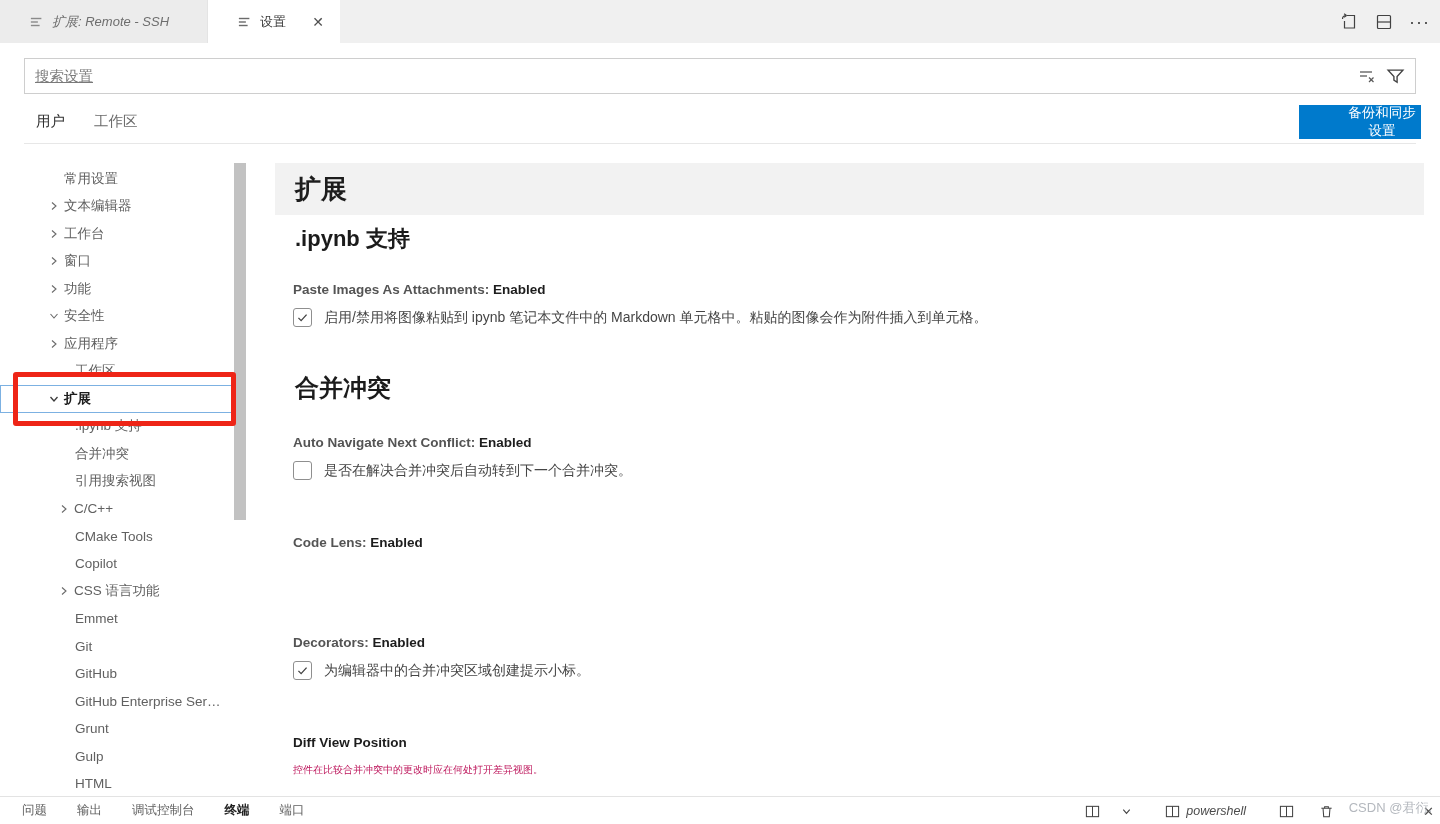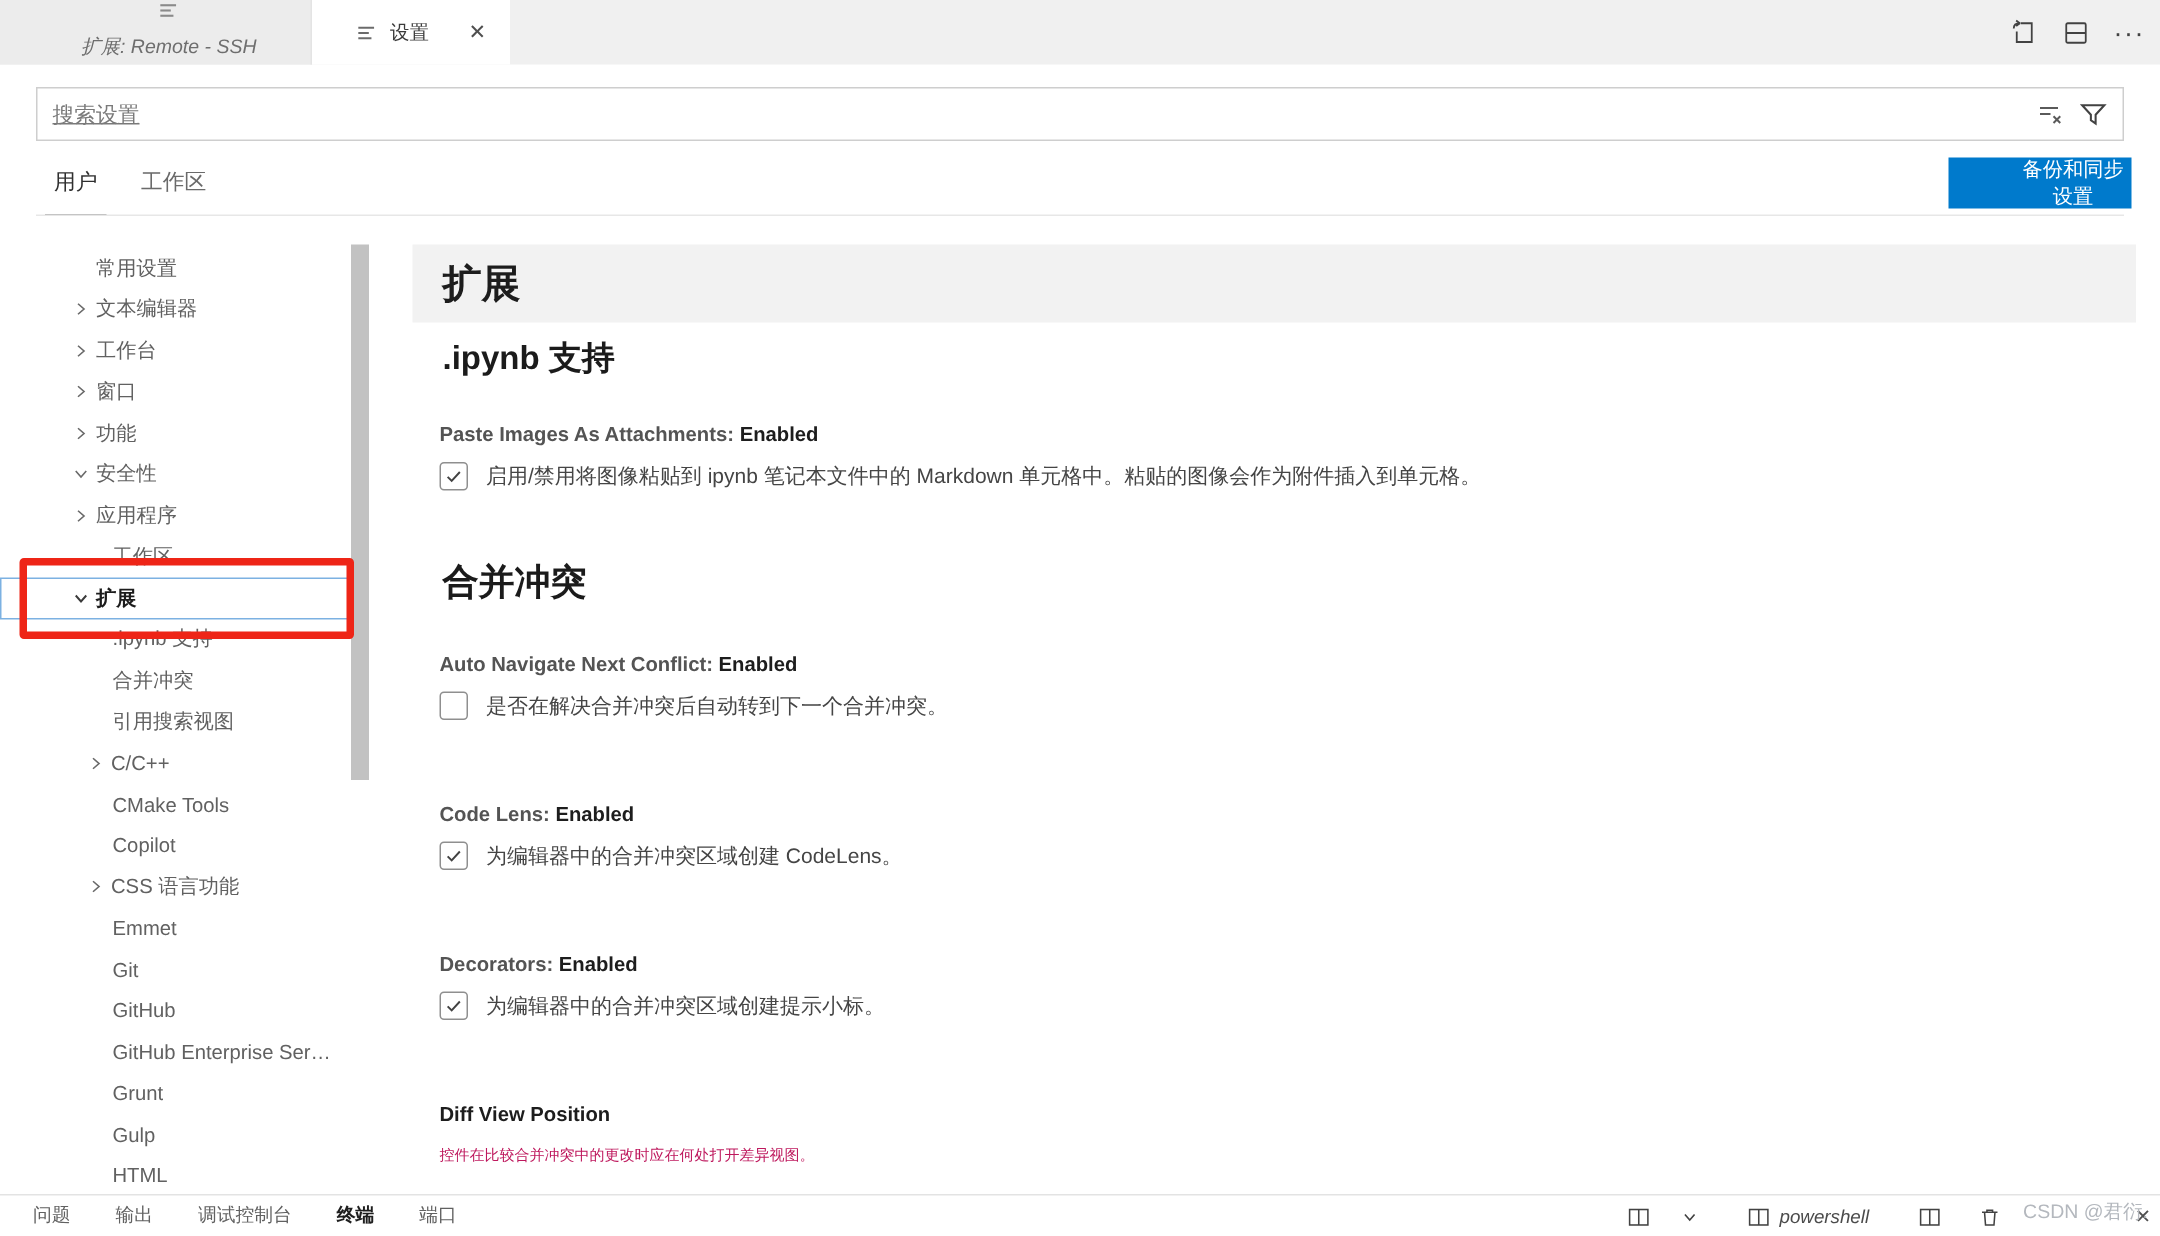--- a/index.html
+++ b/index.html
@@ -4,21 +4,21 @@
 <style>
   * { margin:0; padding:0; box-sizing:border-box; }
   html,body { width:1440px; height:824px; overflow:hidden; }
   body { font-family:"Liberation Sans","DejaVu Sans",sans-serif; background:#fff; }
   .root { position:relative; width:1440px; height:824px; background:#fff; overflow:hidden; }
 
   
   .tabbar { position:absolute; left:0; top:0; width:1440px; height:43px; background:#f0f0f0; }
   .etab { position:absolute; top:0; height:43px; display:flex; align-items:center; gap:8px;
           font-size:13px; padding:0 12px 0 30px; cursor:pointer; }
-  .etab.inactive { left:0; width:208px; background:#ececec; color:#6e6e6e; border-right:1px solid #e4e4e4;flex-direction:column; }
+  .etab.inactive { left:0; width:208px; background:#ececec; color:#6e6e6e; border-right:1px solid #e4e4e4; }
   .etab.inactive .etab-label { font-style:italic; }
   .etab.active { left:208px; width:132px; background:#ffffff; color:#3b3b3b; }
   .etab-close { margin-left:auto; font-size:14px; color:#4f4f4f; padding:1px 4px; cursor:pointer; }
   .editor-actions { position:absolute; right:10px; top:0; height:43px; display:flex; align-items:center; gap:16px; }
   .icon-btn { display:flex; align-items:center; justify-content:center; cursor:pointer; color:#424242; }
   .ellipsis { font-size:18px; color:#424242; letter-spacing:1px; line-height:10px; }
 
   
   .searchbox { position:absolute; left:24px; top:58px; width:1392px; height:36px; background:#fff;
                border:1px solid #cecece; display:flex; align-items:center; padding:0 10px; }
@@ -301,28 +301,20 @@
       <span class="cbx"></span>
       <span class="s-desc">是否在解决合并冲突后自动转到下一个合并冲突。</span>
     </div>
   </div>
 
   <div class="setting" style="top:535px;">
     <div class="s-title">
       <span class="s-name">Code Lens:</span>
       <span class="s-value">Enabled</span>
     </div>
-    <div class="s-row">
-      <span class="cbx">
-        <svg width="13" height="13" viewBox="0 0 16 16" fill="none" stroke="#424242" stroke-width="1.6">
-            <path d="M3 8.5 6.3 11.8 13 4.5"></path>
-          </svg>
-      </span>
-      <span class="s-desc">为编辑器中的合并冲突区域创建 CodeLens。</span>
-    </div>
   </div>
 
   <div class="setting" style="top:635px;">
     <div class="s-title">
       <span class="s-name">Decorators:</span>
       <span class="s-value">Enabled</span>
     </div>
     <div class="s-row">
       <span class="cbx">
         <svg width="13" height="13" viewBox="0 0 16 16" fill="none" stroke="#424242" stroke-width="1.6">

